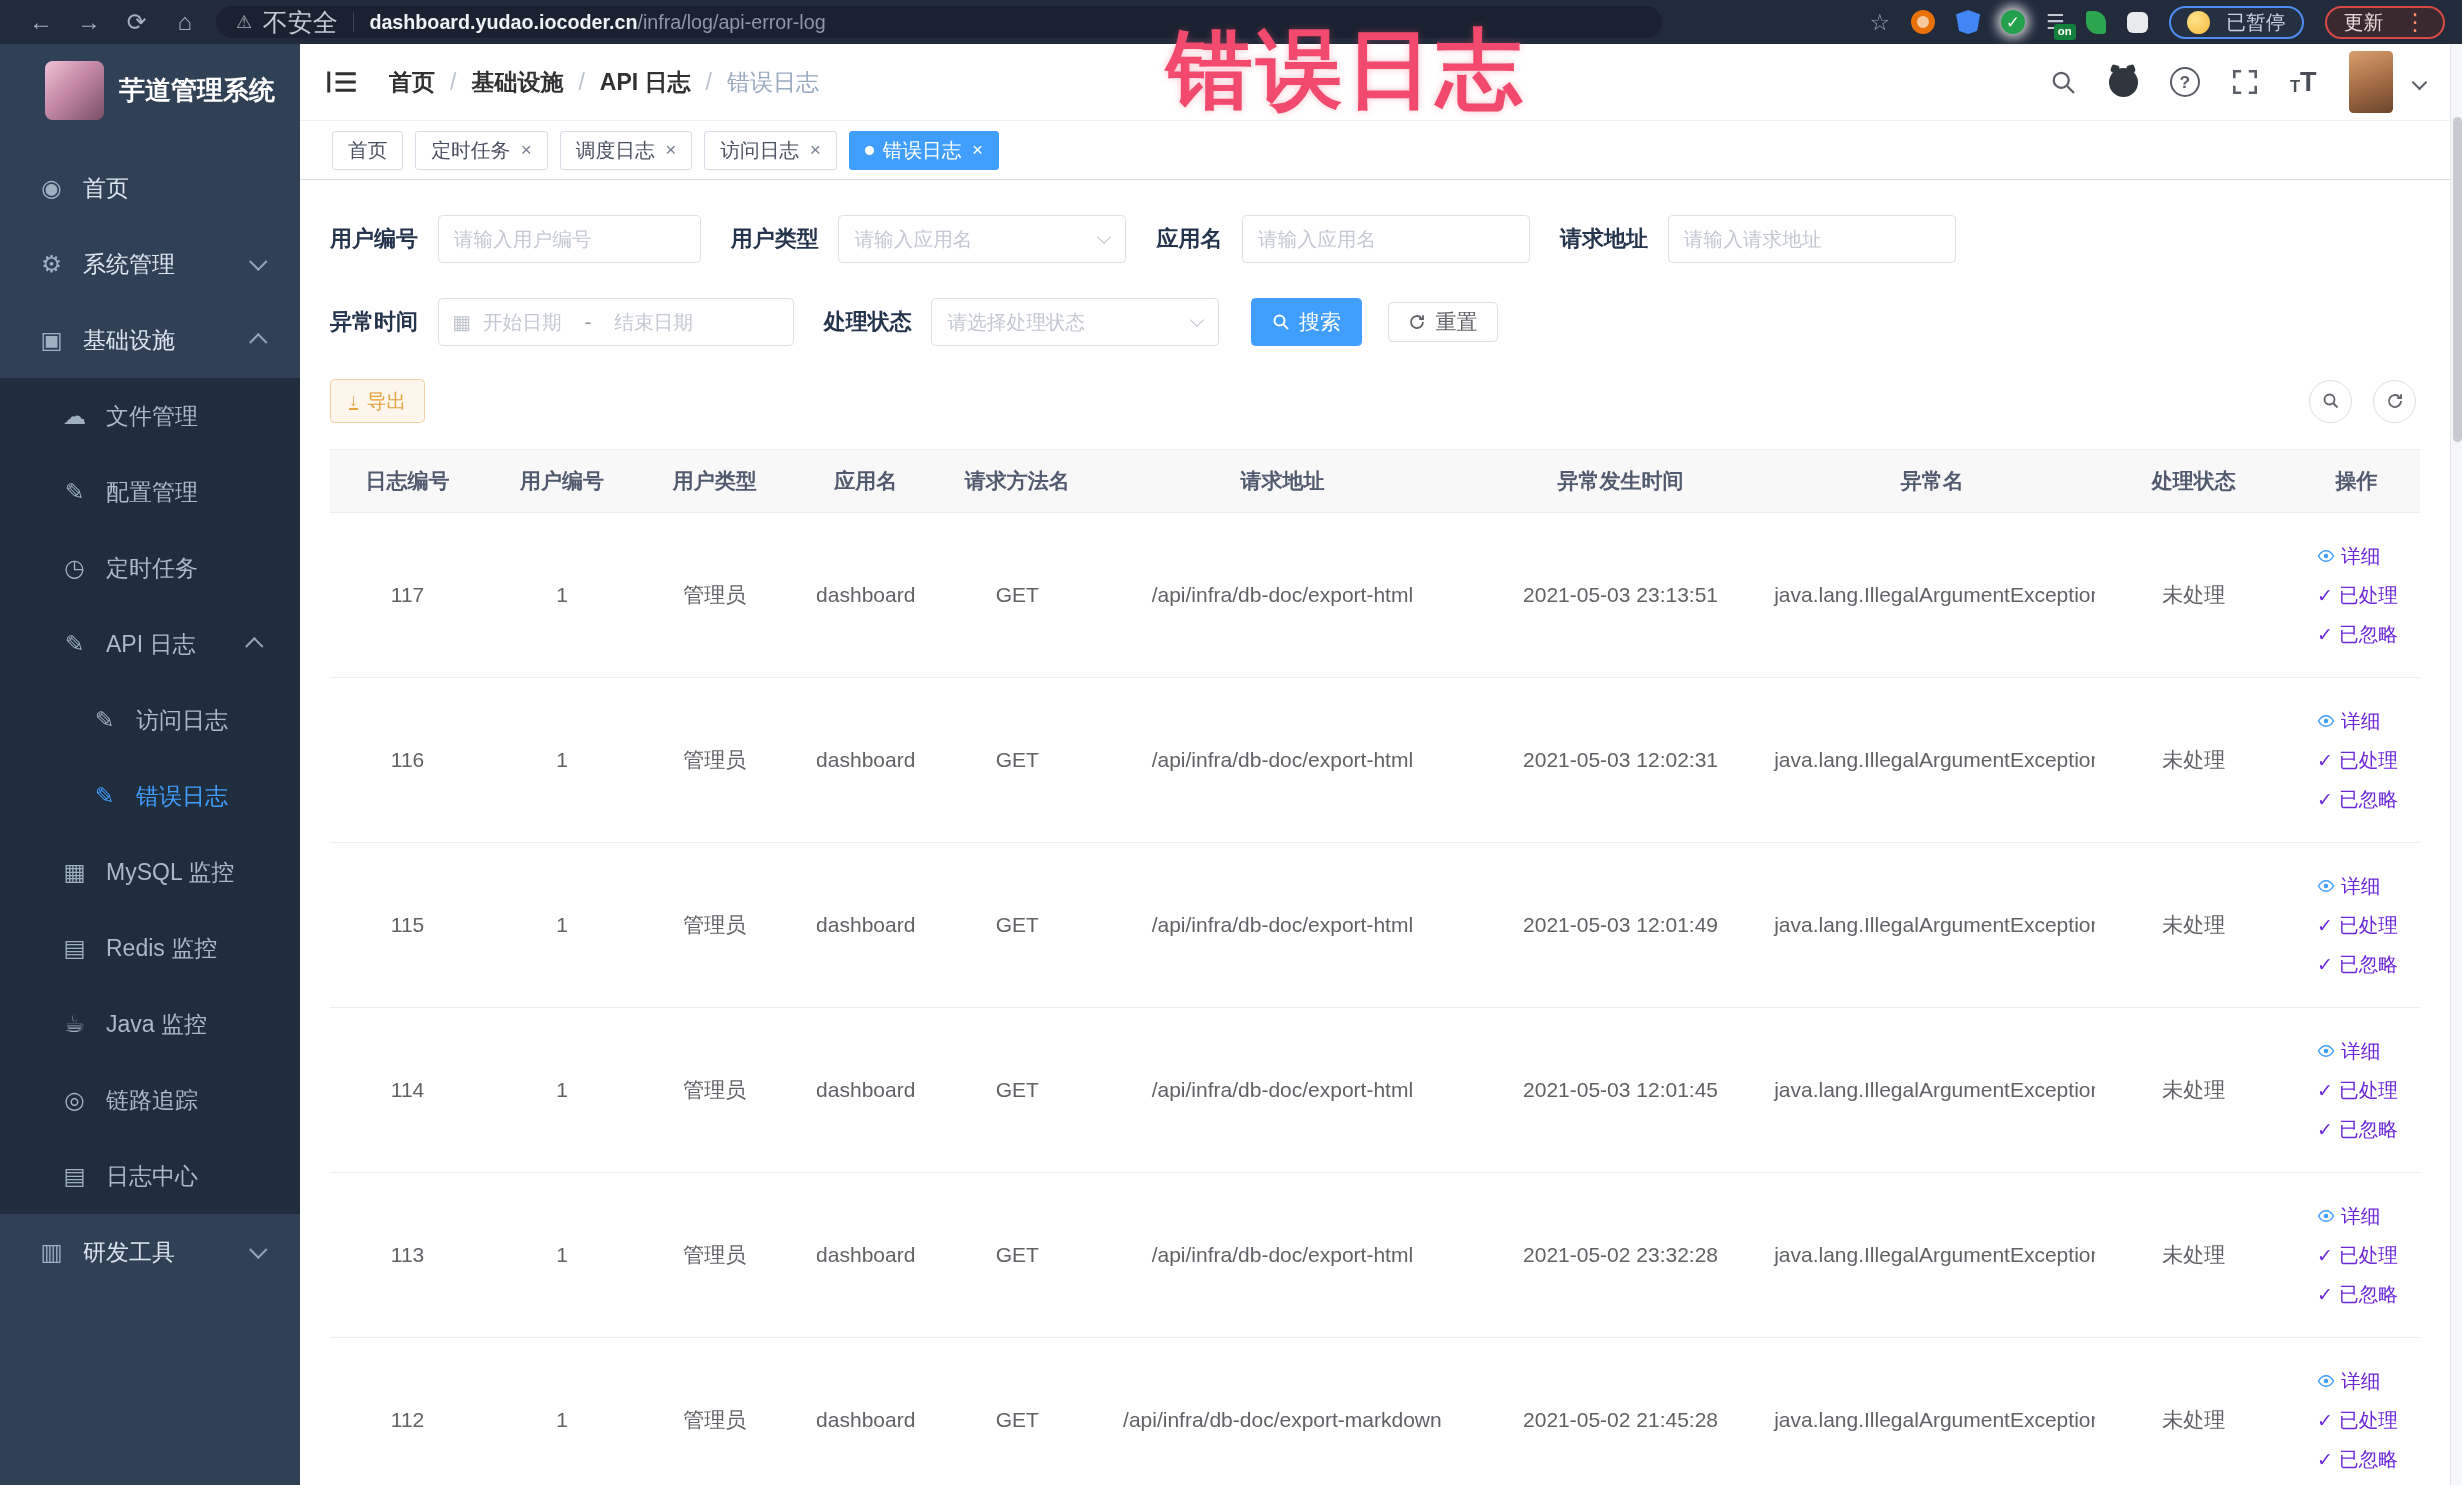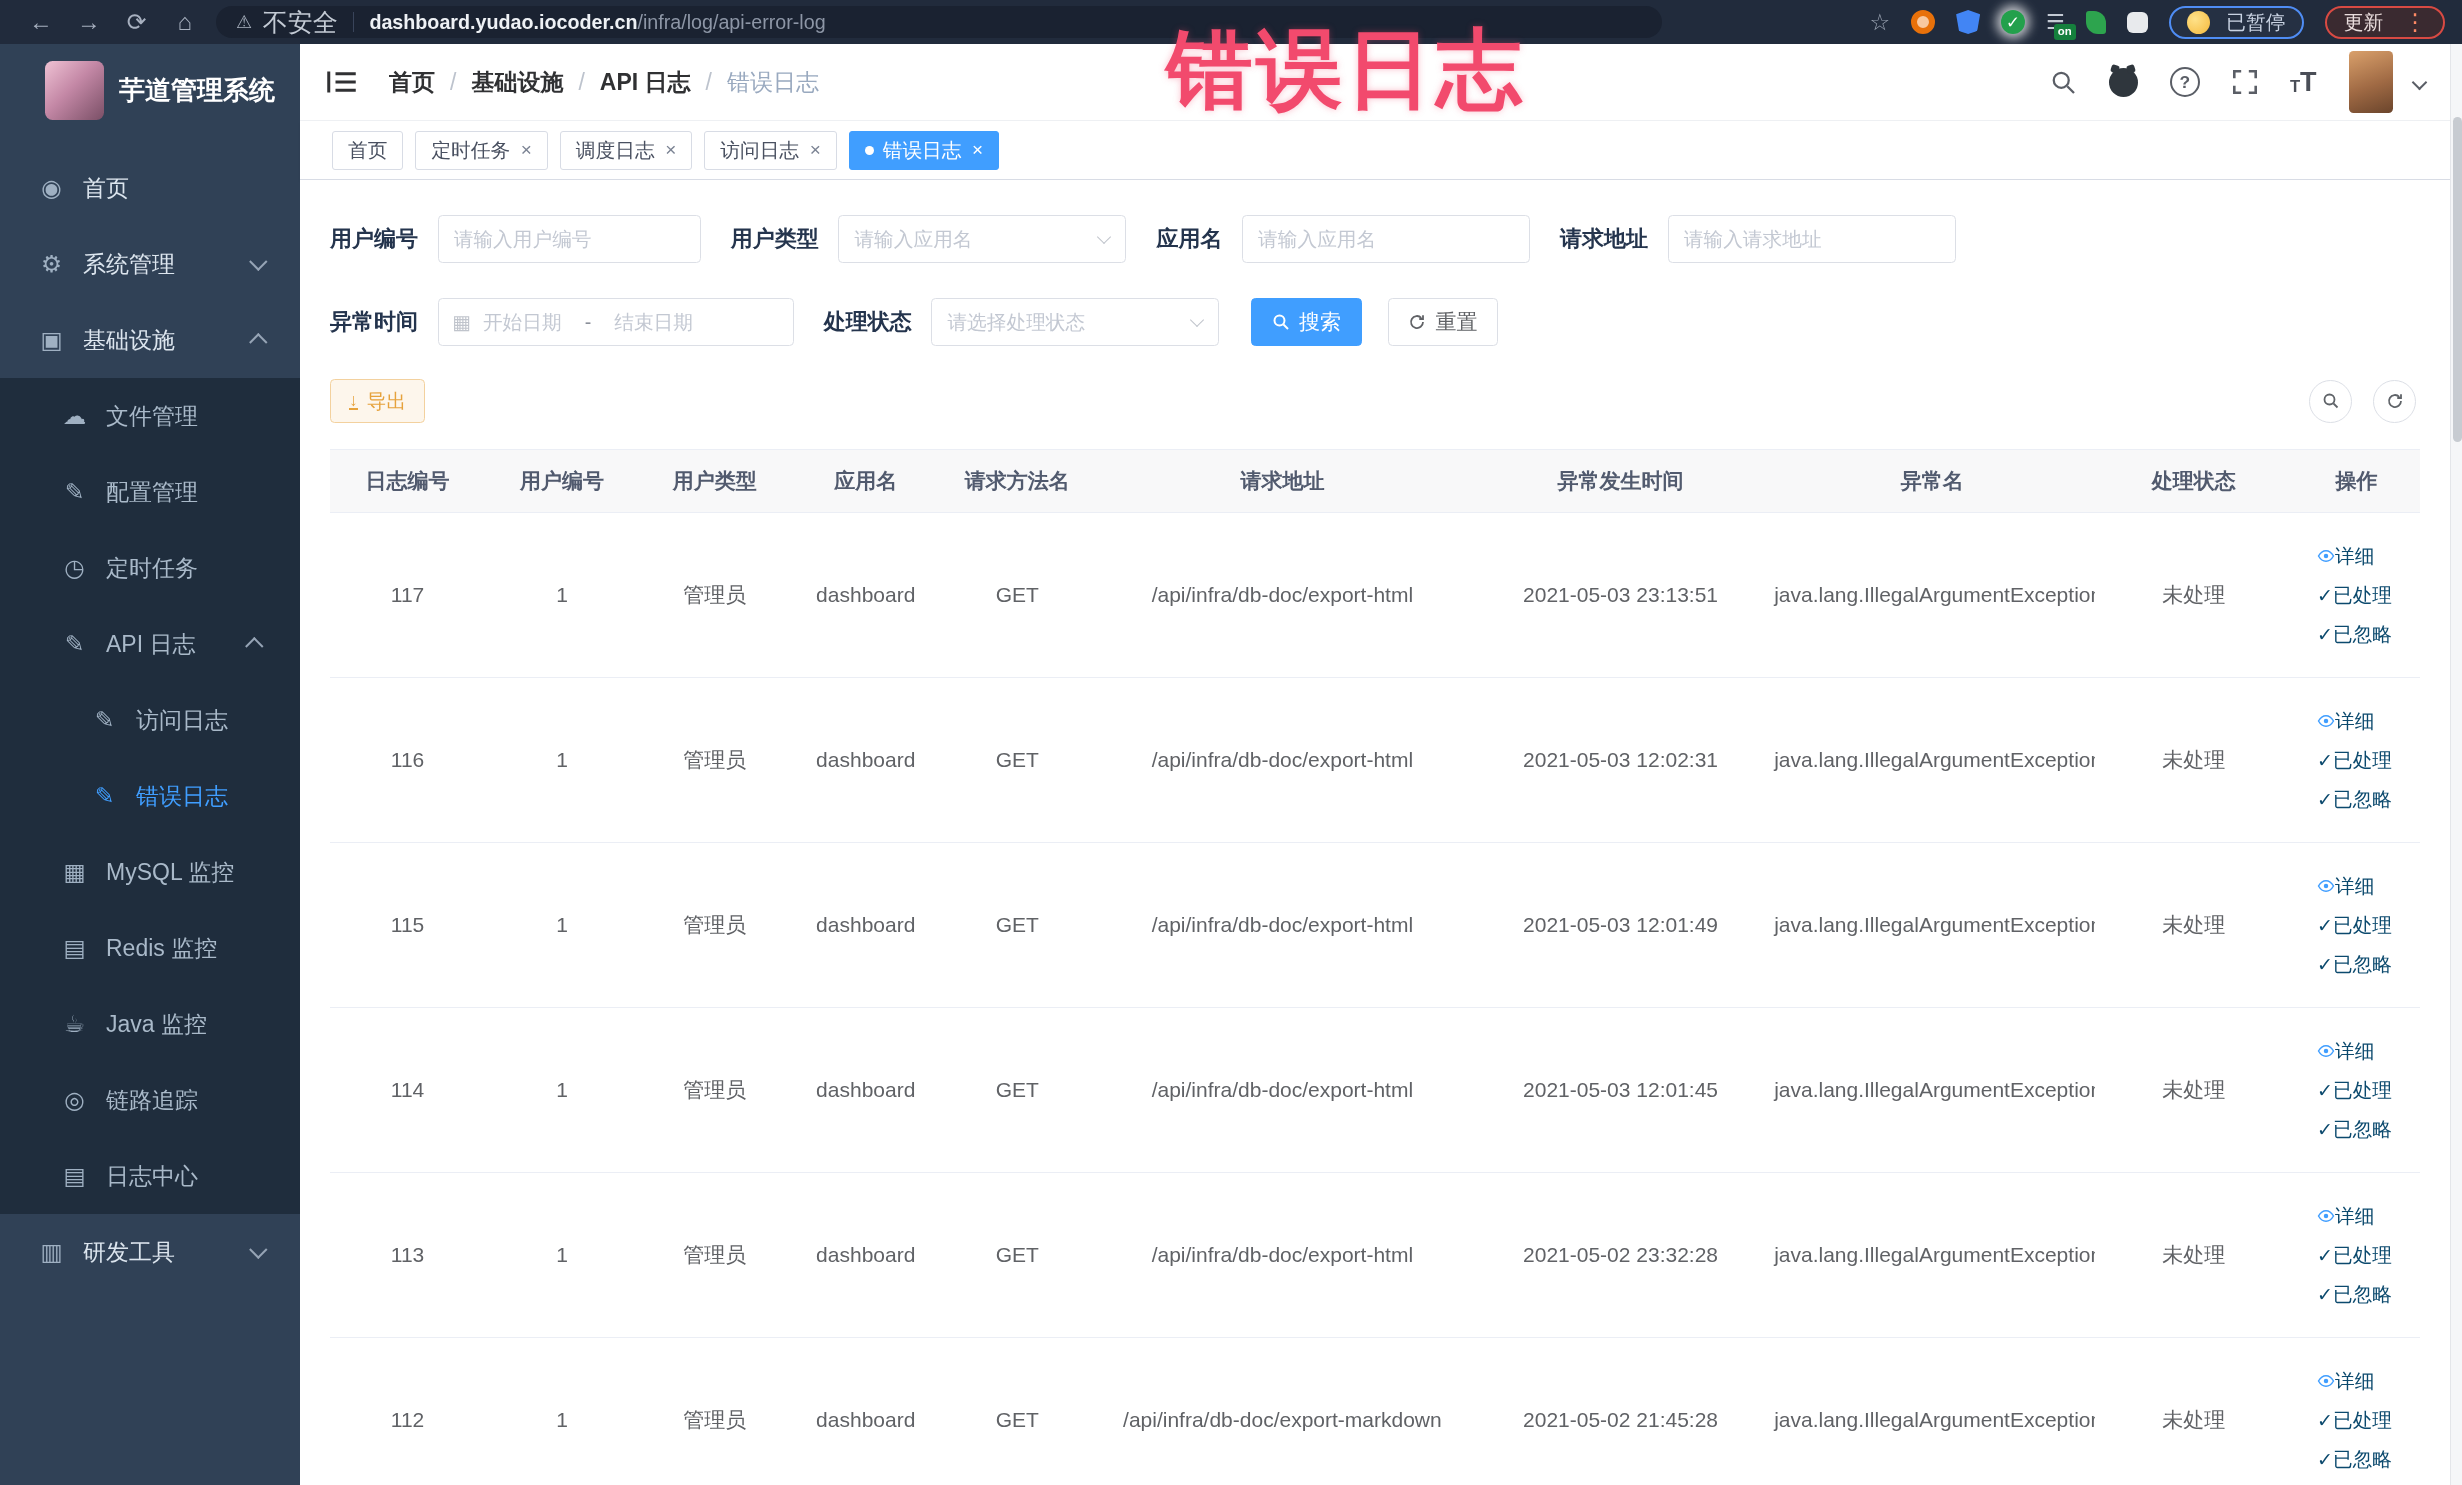--- a/index.html
+++ b/index.html
@@ -90,32 +90,32 @@
   .w356{width:263px;} .w380{width:288px;}
   .gap{margin-left:30px;}
   .select{position:relative;height:48px;border:0.8px solid #dcdfe6;border-radius:4.5px;background:#fff;display:flex;align-items:center;padding:0 15px;box-sizing:border-box;}
   .select .ph{font-size:19.7px;color:#c3c8d2;}
   .select .chevs{position:absolute;right:16.7px;top:50%;width:9px;height:9px;border-right:1.9px solid #c0c4cc;border-bottom:1.9px solid #c0c4cc;transform:translateY(-70%) rotate(45deg);}
   .daterange{width:356px;height:48px;border:0.8px solid #dcdfe6;border-radius:4.5px;display:flex;align-items:center;padding:0 13.6px;box-sizing:border-box;font-size:19.7px;color:#c3c8d2;}
   .cal{color:#c0c4cc;font-size:19.7px;margin-right:12px;}
   .dsep{color:#8a8f99;margin:0 23px;}
   .btn{display:flex;align-items:center;gap:9px;border-radius:4.5px;font-size:21px;box-sizing:border-box;cursor:default;white-space:nowrap;}
   .btn-search{margin-left:32px;height:48px;padding:0 19.7px;background:#409eff;border:0.8px solid #409eff;color:#fff;}
-  .btn-reset{margin-left:26px;height:48px;padding:0 19.7px;background:#fff;border:0.8px solid #dcdfe6;color:#606266;}
+  .btn-reset{margin-left:26px;height:40px;padding:0 19.7px;background:#fff;border:0.8px solid #dcdfe6;color:#606266;}
   .toolbar-row{margin:33px 35px 0 30px;display:flex;align-items:center;}
   .btn-export{height:44px;padding:0 18px;background:#fdf6ec;border:0.8px solid #f3d19e;color:#e6a23c;font-size:19.7px;}
   .dl{border-bottom:2.3px solid #e6a23c;font-size:17.4px;line-height:16.7px;}
   .circles{margin-left:auto;display:flex;gap:21px;}
   .cbtn{width:41px;height:41px;border-radius:50%;border:0.8px solid #dcdfe6;background:#fff;color:#5f6368;display:flex;align-items:center;justify-content:center;}
 
   table.grid{margin:26px 30px 0;border-collapse:collapse;table-layout:fixed;width:2090px;border-top:0.8px solid #ebeef5;}
   table.grid th{height:62px;background:#f8f8f9;color:#515a6e;font-size:21px;font-weight:700;border-bottom:0.8px solid #ebeef5;text-align:center;padding:0 4.5px;}
   table.grid td{height:164px;font-size:21px;color:#606266;border-bottom:0.8px solid #ebeef5;text-align:center;padding:0 4.5px;vertical-align:middle;overflow:hidden;white-space:nowrap;}
   .acts{display:flex;flex-direction:column;gap:12px;align-items:flex-start;padding-left:19.7px;}
-  .alink{color:#0c4a6e;font-size:19.7px;display:flex;align-items:center;white-space:nowrap;}
+  .alink{color:#6d28d9;font-size:19.7px;display:flex;align-items:center;gap:6px;white-space:nowrap;}
   .ck{font-size:19px;}
 
   
   .scroll-track{position:absolute;right:0;top:44px;width:12px;height:1442px;background:#f5f6f8;border-left:0.8px solid #e4e6ea;box-sizing:border-box;}
   .scroll-thumb{position:absolute;left:1.5px;top:73px;width:9px;height:325px;border-radius:4.5px;background:#c7cbd1;}
   .overlay-text{position:absolute;left:1096px;top:12px;width:500px;text-align:center;font-size:86px;font-weight:900;color:#f24a6d;letter-spacing:3.8px;z-index:99;text-shadow:0 0 7.6px rgba(242,74,109,.35);}
   svg{display:block;}
 </style>
 </head>
 <body>

